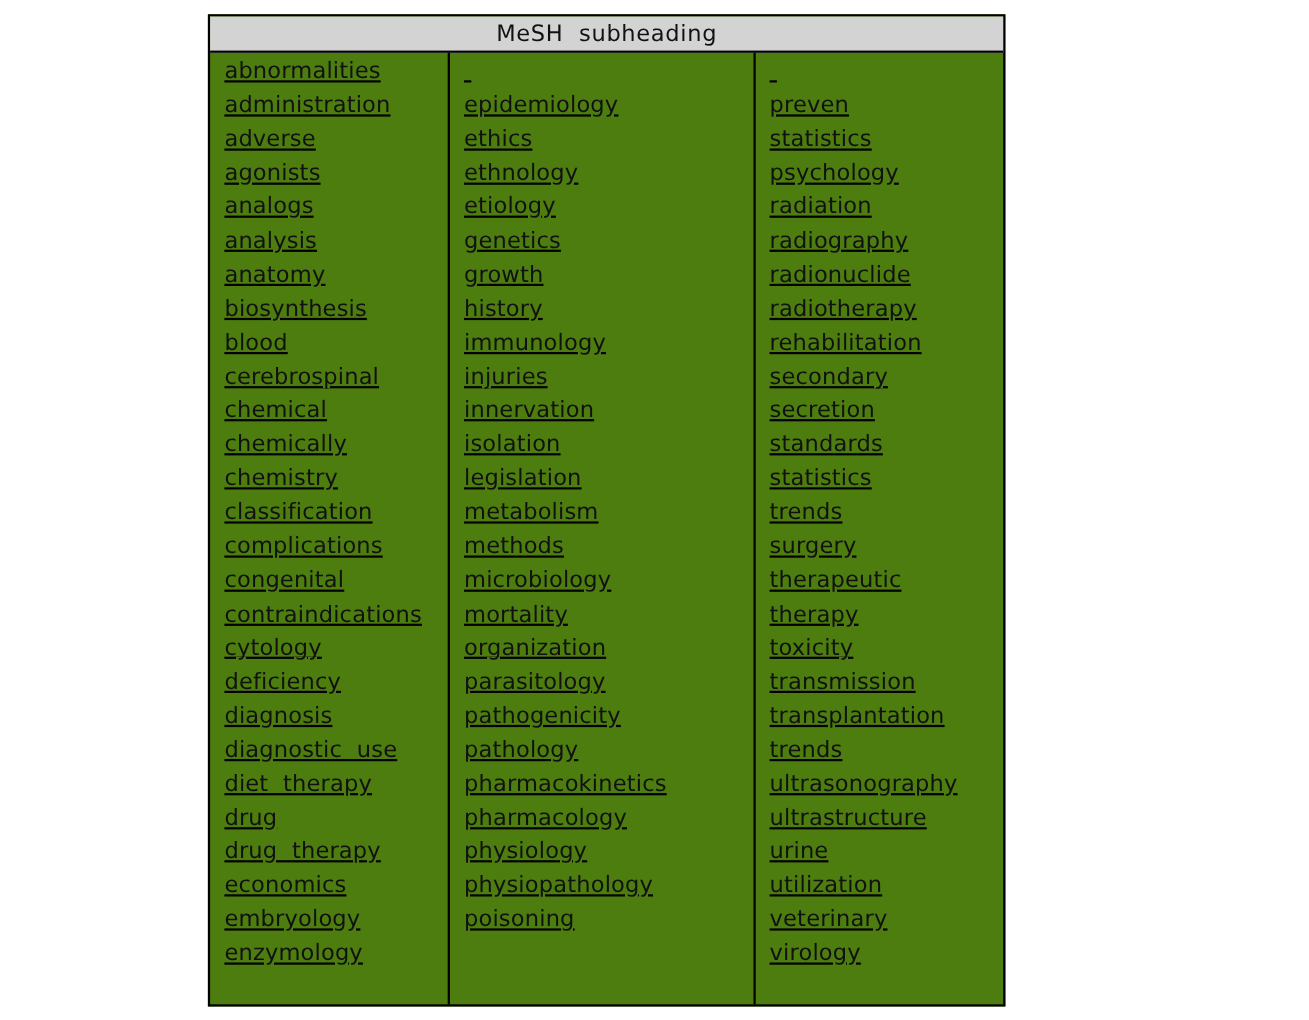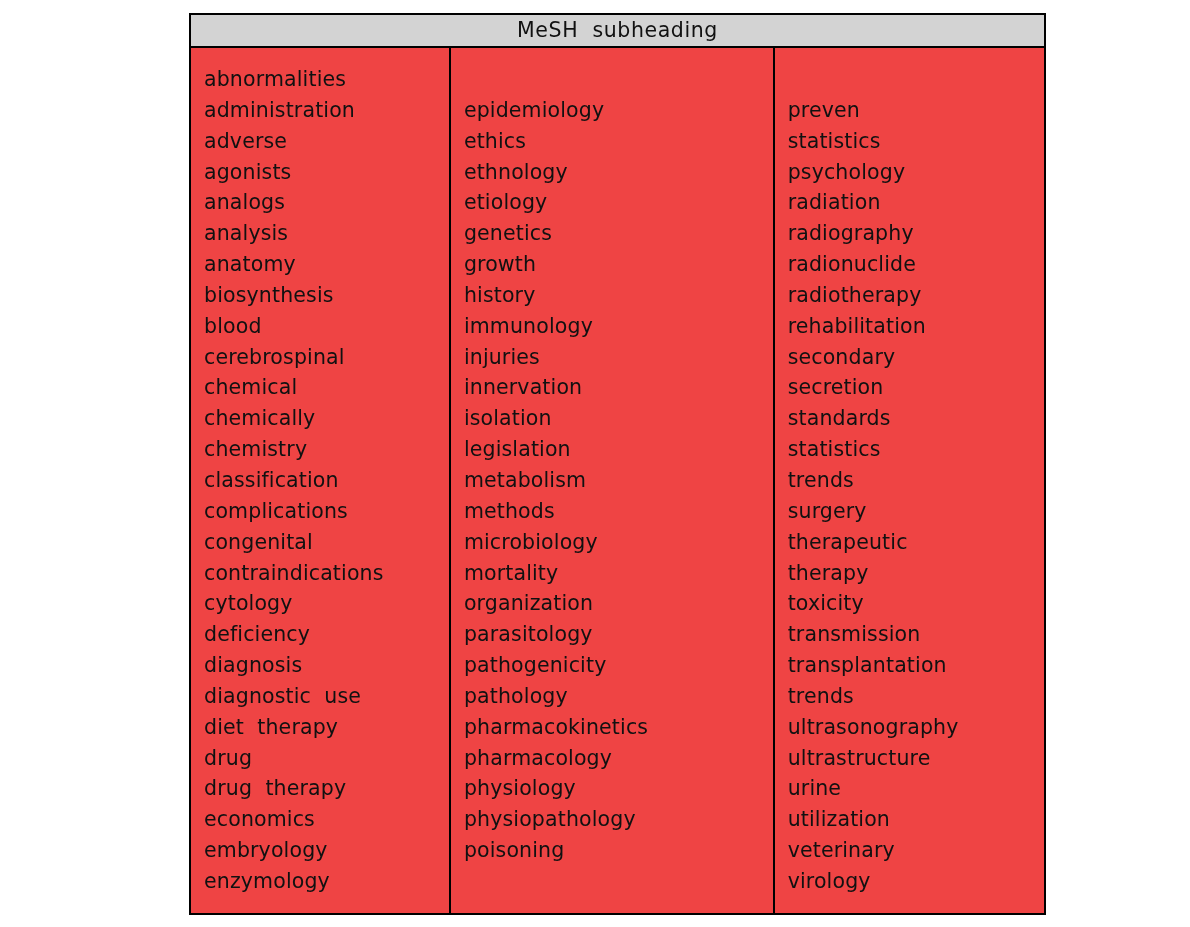--- a/index.html
+++ b/index.html
@@ -16,25 +16,25 @@
   .page {
     position: relative;
     width: 1190px;
     height: 927px;
     background: #ffffff;
   }
   .mesh-table {
     position: absolute;
     left: 189px;
     top: 13px;
-    width: 857px;
+    width: 725px;
     height: 902px;
     border: 2px solid #000000;
     box-sizing: border-box;
-    background: #ef4444;
+    background: #4d7c0f;
   }
   .table-header {
     height: 33px;
     background: #d3d3d3;
     border-bottom: 2px solid #000000;
     box-sizing: border-box;
     display: flex;
     align-items: center;
     justify-content: center;
   }
@@ -60,21 +60,22 @@
     width: 297px;
     border-left: 2px solid #000000;
   }
   .col-3 {
     width: 284px;
     border-left: 2px solid #000000;
     margin-left: 40px;
   }
   .col-inner {
     padding-left: 13px;
-    padding-top: 16px;
+    padding-top: 1px;
+    text-decoration: underline;
   }
   .term {
     font-size: 20.5px;
     line-height: 30.85px;
     height: 30.85px;
     color: #111111;
     white-space: pre;
     letter-spacing: 0.15px;
   }
   .term.blank {

